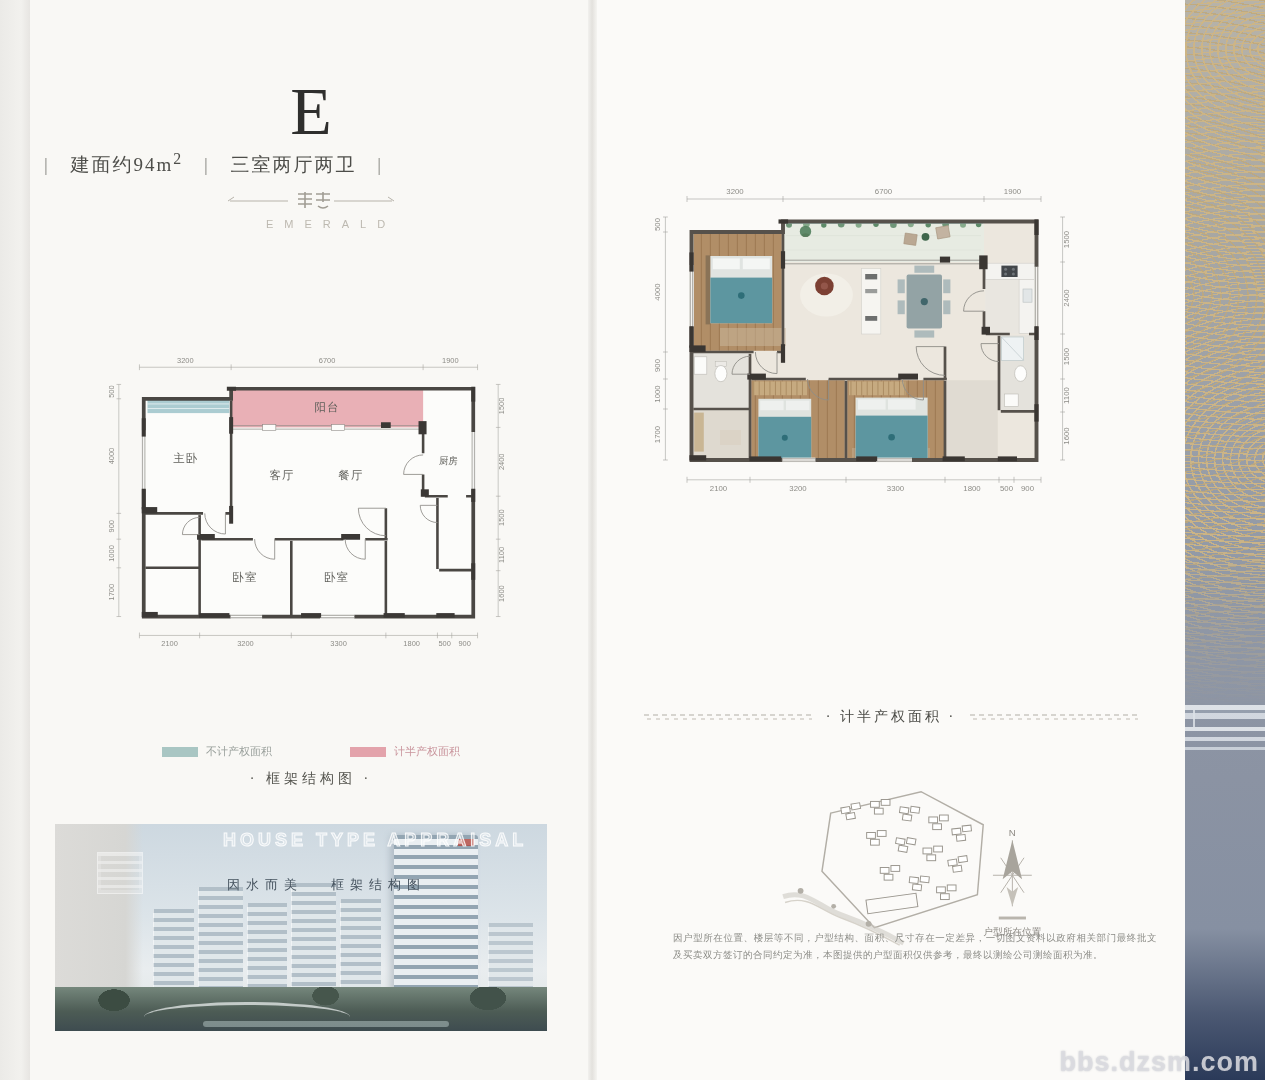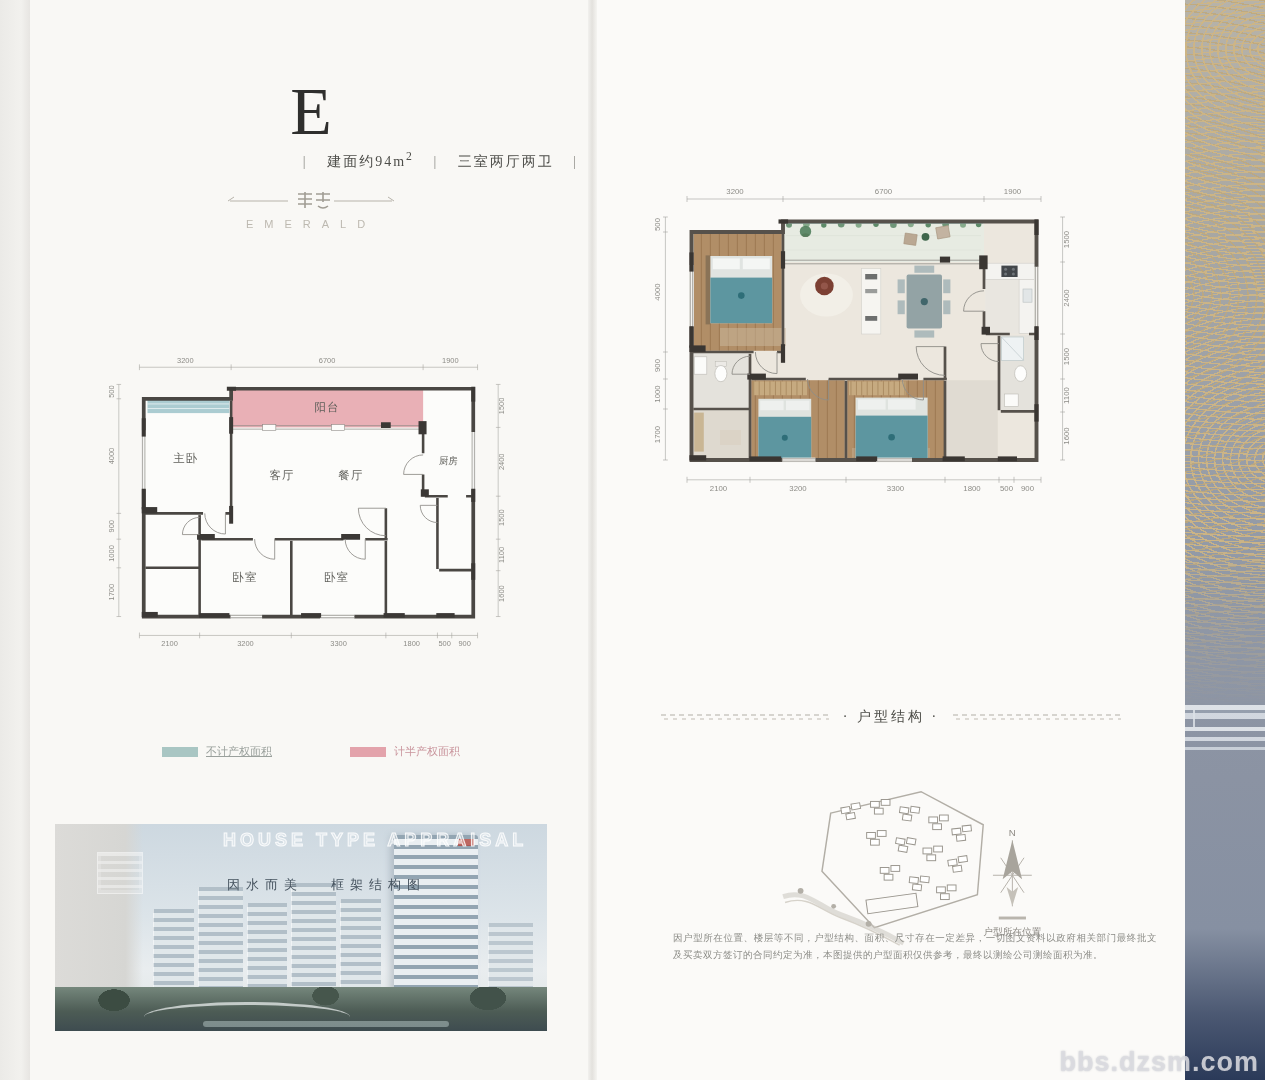--- a/index.html
+++ b/index.html
@@ -8,47 +8,47 @@
   .edge-left{position:absolute;left:0;top:0;width:30px;height:1080px;
              background:linear-gradient(90deg,#ebeae7,#f2f1ee 70%,#e7e5e2 100%);}
   .page-left{position:absolute;left:30px;top:0;width:562px;height:1080px;background:#f9f8f5;}
   .page-divider{position:absolute;left:588px;top:0;width:9px;height:1080px;
                 background:linear-gradient(90deg,#f2f1ee,#e3e1dd 45%,#f5f4f1);}
   .page-right{position:absolute;left:597px;top:0;width:588px;height:1080px;background:#fbfaf8;}
 
   
   .unit-letter{position:absolute;top:72px;left:0;width:100%;text-align:center;
                font-family:"Liberation Serif","DejaVu Serif",serif;font-size:68px;color:#2f2f2d;}
-  .unit-specs{position:absolute;top:150px;left:0;width:100%;text-align:right;
-              font-family:"Liberation Serif","DejaVu Serif",serif;font-size:14px;color:#4d4d49;letter-spacing:2px;}
+  .unit-specs{position:absolute;top:150px;left:0;width:100%;text-align:left;
+              font-family:"Liberation Serif","DejaVu Serif",serif;font-size:19px;color:#4d4d49;letter-spacing:2px;}
   .spec-sep{color:#8b8b86;margin:0 14px;font-weight:400;}
   .brand-logo{position:absolute;top:188px;left:0;width:100%;text-align:center;}
   .brand-name{position:absolute;top:218px;left:0;width:100%;text-align:center;
-              font-size:11px;color:#bdb9b0;letter-spacing:11px;}
+              font-size:11px;color:#bdb9b0;letter-spacing:11px;padding-left:20px;}
 
   
   .frame-plan-wrap{position:absolute;left:55px;top:330px;width:447px;}
   .decor-plan-wrap{position:absolute;left:33px;top:160px;width:468px;}
   .plan-svg{display:block;width:100%;height:auto;}
   .dimline{stroke:#a3a29d;stroke-width:2;fill:none;}
   .dimtext{font-size:26px;fill:#8d8c87;font-family:"Liberation Sans","DejaVu Sans",sans-serif;}
   .roomtext{font-size:40px;fill:#5f5f5a;font-family:"Liberation Serif","DejaVu Serif",serif;letter-spacing:4px;}
   .roomtext-sm{font-size:33px;fill:#5f5f5a;font-family:"Liberation Serif","DejaVu Serif",serif;}
   .w{stroke:#4a4743;stroke-width:9;fill:none;}
   .dw{stroke:#56514b;stroke-width:9;fill:none;}
   .door{stroke:#8f8d88;stroke-width:3;fill:none;}
   .thinwin{stroke:#8a8883;stroke-width:2.5;fill:none;}
 
   
   .legend{position:absolute;top:744px;left:0;width:100%;display:flex;justify-content:center;gap:78px;}
   .legend-item{display:flex;align-items:center;gap:8px;font-size:11px;}
   .legend-swatch{width:36px;height:10px;display:inline-block;}
   .sw-teal{background:#a9c6c3;}
   .sw-pink{background:#e3a3ab;}
-  .lbl-teal{color:#9aa09c;text-decoration:underline;}
+  .lbl-teal{color:#9aa09c;}
   .lbl-pink{color:#c9949c;}
   .frame-title{position:absolute;top:770px;left:0;width:100%;text-align:center;
                font-family:"Liberation Serif","DejaVu Serif",serif;font-size:14px;color:#55554f;letter-spacing:4px;}
 
   
   .photo{position:absolute;left:25px;top:824px;width:492px;height:207px;overflow:hidden;
          background:linear-gradient(180deg,#cdd8e0 0%,#dce4e9 45%,#e9edef 70%,#dfe5e4 100%);}
   .photo-sidebar{position:absolute;left:0;top:0;width:88px;height:100%;
                  background:linear-gradient(90deg,#dcdbd8,#d6d6d3 80%,rgba(214,214,211,0));}
   .photo-logo{position:absolute;left:42px;top:28px;width:44px;height:40px;opacity:.55;
@@ -253,20 +253,21 @@
     <div class="legend">
       <div class="legend-item">
         <span class="legend-swatch sw-teal"></span>
         <span class="lbl-teal">不计产权面积</span>
       </div>
       <div class="legend-item">
         <span class="legend-swatch sw-pink"></span>
         <span class="lbl-pink">计半产权面积</span>
       </div>
     </div>
+    <div class="frame-title">· 框架结构图 ·</div>
 
     <div class="photo">
       <div class="photo-sidebar"></div>
       <div class="photo-logo"></div>
       <div class="bldg" style="left:20%;bottom:44px;width:8%;height:78px;"></div>
       <div class="bldg" style="left:29%;bottom:44px;width:9%;height:100px;"></div>
       <div class="bldg" style="left:39%;bottom:44px;width:8%;height:84px;"></div>
       <div class="bldg" style="left:48%;bottom:44px;width:9%;height:104px;"></div>
       <div class="bldg" style="left:58%;bottom:44px;width:8%;height:88px;"></div>
       <div class="bldg" style="left:88%;bottom:44px;width:9%;height:64px;opacity:.8;"></div>
@@ -486,21 +487,21 @@
           <text class="dimtext" x="1462" y="460" transform="rotate(-90 1462 460)">2400</text>
           <text class="dimtext" x="1462" y="655" transform="rotate(-90 1462 655)">1500</text>
           <text class="dimtext" x="1462" y="785" transform="rotate(-90 1462 785)">1100</text>
           <text class="dimtext" x="1462" y="920" transform="rotate(-90 1462 920)">1600</text>
         </g>
       </svg>
     </div>
 
     <div class="decor-header">
       <div class="wave"></div>
-      <div class="decor-title">· 户型结构 ·</div>
+      <div class="decor-title">· 计半产权面积 ·</div>
       <div class="wave"></div>
     </div>
 
     <div class="site-wrap">
       <svg viewBox="0 0 300 175" width="292" height="170">
         <defs>
           <g id="bldg" stroke="#9a968e" stroke-width="1" fill="#ffffff">
             <rect x="0" y="0" width="9" height="6"></rect>
               <rect x="11" y="-2" width="9" height="6"></rect>
               <rect x="4" y="7" width="9" height="6"></rect>

